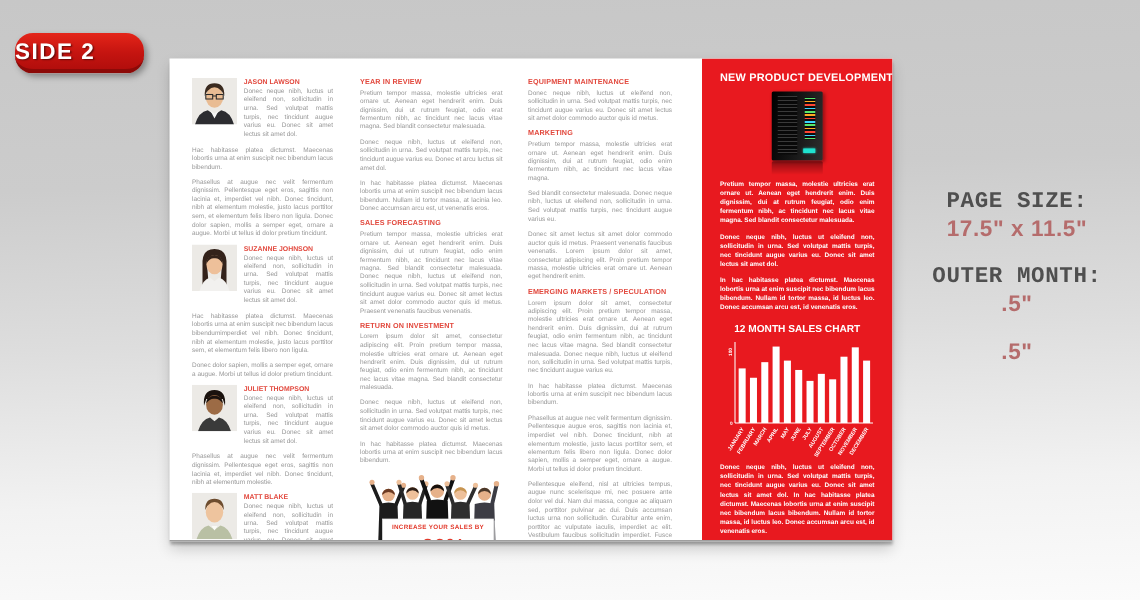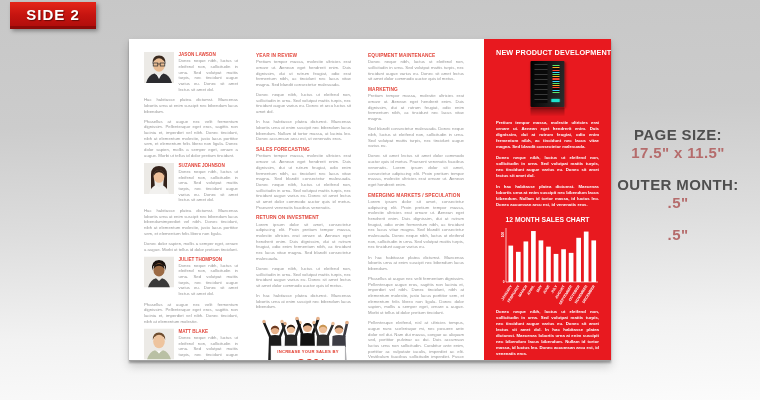--- a/index.html
+++ b/index.html
@@ -6,38 +6,37 @@
   body{
     width:760px;height:400px;overflow:hidden;
     font-family:"Liberation Sans", sans-serif;
     background:linear-gradient(178deg,#c7c7c7 0%,#cccccc 30%,#dddddd 55%,#f2f2f2 80%,#fbfbfb 100%);
     position:relative;
   }
   .stage{position:absolute;inset:0;}
 
   
   .side-badge{
-    position:absolute;left:10px;top:2px;width:86px;height:24px;
+    position:absolute;left:10px;top:22px;width:86px;height:24px;
     background:linear-gradient(180deg,#e42519 0%,#c51410 55%,#b20e0c 100%);
     border-bottom:3px solid #8c0a08;
     box-shadow:2px 2px 4px rgba(0,0,0,.35);
-    display:flex;align-items:center;justify-content:center;
+    display:flex;align-items:center;justify-content:flex-start;border-radius:12px;
   }
   .side-badge span{
     color:#fff;font-weight:bold;font-size:15px;letter-spacing:1px;
     text-shadow:1px 1px 1px rgba(0,0,0,.45);
   }
 
   
   .page{
     position:absolute;left:113px;top:39px;width:482px;height:321px;
     background:#fff;overflow:hidden;
     border-bottom:1px solid #9f9f9f;
     box-shadow:0 2px 2px rgba(0,0,0,.30),0 5px 9px rgba(0,0,0,.18);
-    margin-left:16px;
   }
   .col{position:absolute;top:13px;}
   .col1{left:15px;width:94px;}
   .col2{left:127px;width:95px;}
   .col3{left:239px;width:96px;}
   .x2{transform:scale(.5);transform-origin:0 0;}
   .col1 .x2{width:188px;}
   .col2 .x2{width:190px;}
   .col3 .x2{width:192px;}
 
@@ -117,20 +116,21 @@
   .chart svg{display:block;}
   .chart-axis{stroke:#fff;stroke-width:.7;}
   .chart-month{fill:#fff;font-size:3.6px;text-anchor:end;font-weight:bold;}
   .chart-tick{fill:#fff;font-size:3.2px;font-weight:bold;}
 
   
   .annotations{position:absolute;left:598px;top:126px;width:160px;text-align:center;}
   .ann-label{
     color:#4f4f4f;font-weight:bold;font-size:15px;letter-spacing:.4px;
     line-height:18px;
+    font-family:Liberation Mono, monospace;
   }
   .ann-value{
     color:#b56c6c;font-weight:bold;font-size:15px;letter-spacing:.4px;
     line-height:18px;margin-bottom:14px;
   }
 </style>
 </head>
 <body>
 
 <div class="stage">

